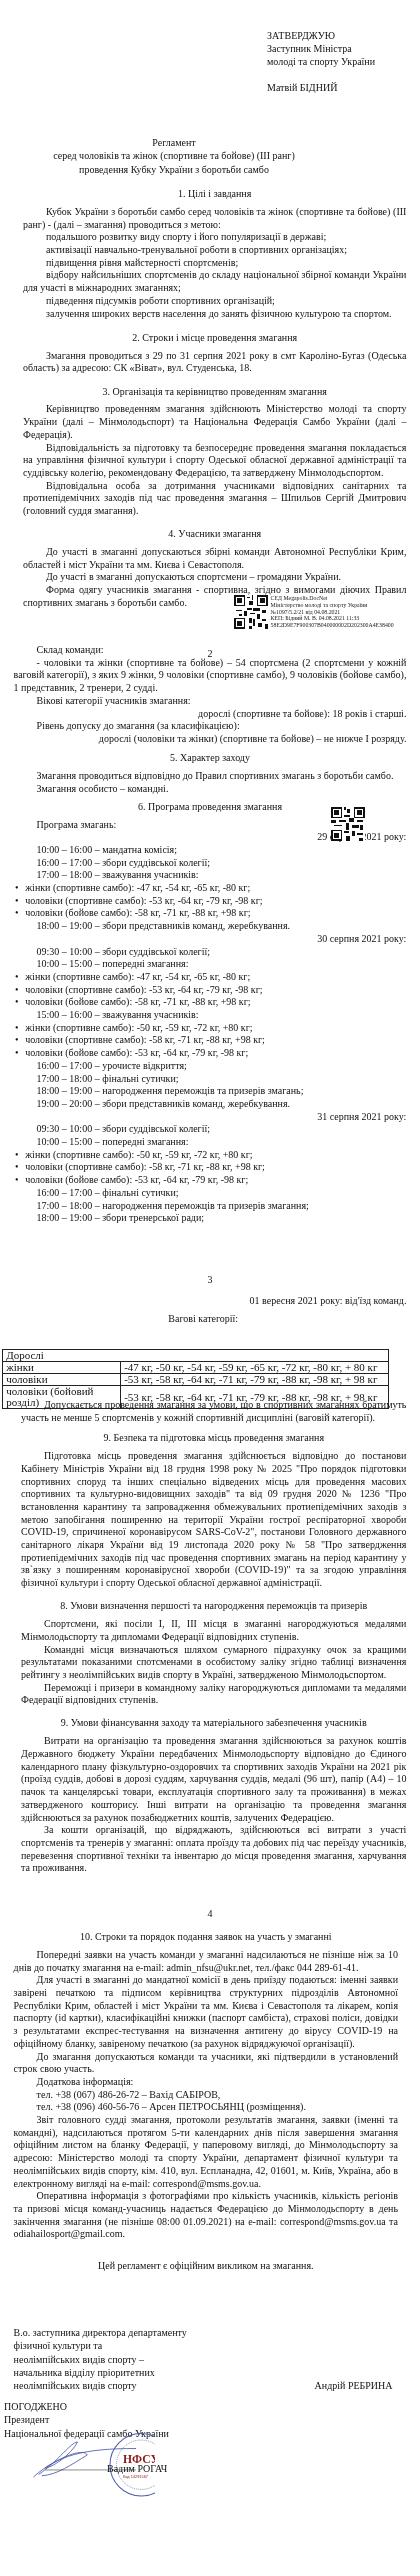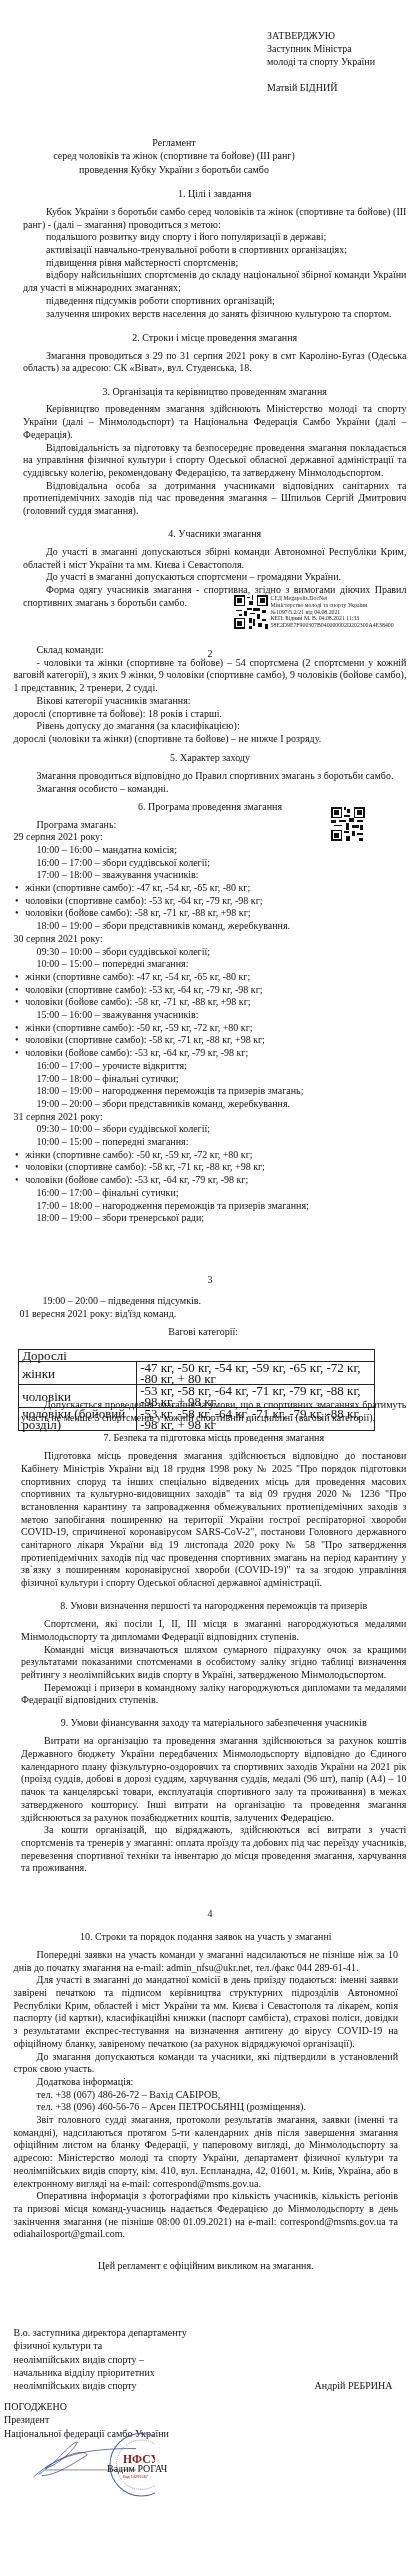--- a/index.html
+++ b/index.html
@@ -9,30 +9,30 @@
     font-size: 10px; line-height: 12.7px; position: relative; overflow: hidden;
   }
   .page { position: absolute; left: 0; width: 420px; }
   .body { padding: 0 13.6px 0 23px; }
   .approve { position: absolute; left: 267px; top: 28.5px; line-height: 13.3px; font-size: 10px; }
   .approve .gap { height: 13px; }
   .center { text-align: center; }
   .title-block { position: absolute; left: 0; width: 348px; top: 136px; line-height: 13.3px; }
   .h { text-align: center; margin: 6.5px 0 5.2px; }
   .p { text-align: justify; text-indent: 23px; }
-  .noind { text-indent: 0; }
+  .noind { text-indent: 0; text-align: right; }
   .ind { padding-left: 23px; text-indent: 0; }
   .bul { position: relative; padding-left: 11.6px; text-indent: 0; }
   .bul::before { content: "•"; position: absolute; left: 1.3px; top: 0; }
   .pagenum { text-align: center; }
   .qr-stamp { position: absolute; left: 234px; top: 595px; display: flex; align-items: flex-start; }
   .qr2 { position: absolute; left: 331px; top: 807px; width: 34px; height: 34px; }
   .qr svg, .qr2 svg { width: 100%; height: 100%; display:block; }
   .sed { font-size: 5.8px; line-height: 6.8px; margin-left: 2.6px; color: #222; }
-  table.w { border-collapse: collapse; width: 357px; margin-left: 18px; font-size: 13px; line-height: 11px; }
+  table.w { border-collapse: collapse; width: 387px; margin-left: 2px; font-size: 11px; line-height: 11px; }
   table.w td { border: 0.6px solid #222; padding: 0 3.2px; }
   table.w td.c1 { width: 118px; }
   .u { }
   .stamp { position: absolute; left: 65px; top: 2429px; width: 91px; height: 78px; }
   .rogach { position: absolute; left: 107px; top: 2463px; font-size: 10px; }
 </style>
 </head>
 <body>
 
 <div class="approve">
@@ -196,21 +196,20 @@
         <rect x="16" y="16" width="4" height="1"></rect>
         <rect x="9" y="18" width="3" height="3"></rect>
       <rect x="17" y="19" width="3" height="2"></rect>
     </g>
   </svg>
 </div>
 
 <div class="page pagenum" style="top:1274px;">3</div>
 
 <div class="page" style="top:1295px; padding:0 13.6px 0 19.4px;">
-  <div class="ind">19:00 – 20:00 – підведення підсумків.</div>
   <div class="noind">01 вересня 2021 року: від'їзд команд.</div>
   <div class="center" style="margin-top:5.2px; margin-left:-19.4px">Вагові категорії:</div>
 </div>
 
 <table class="w" style="position:absolute; top:1349px;">
   <tbody>
       <tr>
         <td colspan="2">Дорослі</td>
       </tr>
   <tr>
@@ -224,21 +223,21 @@
   <tr>
     <td class="c1">чоловіки (бойовий розділ)</td>
     <td>-53 кг, -58 кг, -64 кг, -71 кг, -79 кг, -88 кг, -98 кг, + 98 кг</td>
   </tr>
 </tbody>
   </table>
 
 <div class="page body" style="top:1399px; padding-left:21px;">
   <div class="p">Допускається проведення змагання за умови, що в спортивних змаганнях братимуть участь не менше 5 спортсменів у кожній спортивній дисципліні (ваговій категорії).</div>
 
-  <div class="h" style="margin-top:7.8px">7. Безпека та підготовка місць проведення змагання</div>
+  <div class="h" style="margin-top:7.8px">9. Безпека та підготовка місць проведення змагання</div>
   <div class="p">Підготовка місць проведення змагання здійснюється відповідно до постанови Кабінету Міністрів України від 18 грудня 1998 року № 2025 "Про порядок підготовки спортивних споруд та інших спеціально відведених місць для проведення масових спортивних та культурно-видовищних заходів" та від 09 грудня 2020 № 1236 "Про встановлення карантину та запровадження обмежувальних протиепідемічних заходів з метою запобігання поширенню на території України гострої респіраторної хвороби COVID-19, спричиненої коронавірусом SARS-CoV-2", постанови Головного державного санітарного лікаря України від 19 листопада 2020 року № 58 "Про затвердження протиепідемічних заходів під час проведення  спортивних змагань на період карантину у зв`язку з поширенням коронавірусної хвороби (COVID-19)" та за згодою управління фізичної культури і спорту Одеської обласної державної адміністрації.</div>
 
   <div class="h" style="margin-top:10.4px">8. Умови визначення першості та нагородження переможців та призерів</div>
   <div class="p">Спортсмени, які посіли І, ІІ, ІІІ місця в змаганні нагороджуються медалями Мінмолодьспорту та дипломами Федерації відповідних ступенів.</div>
   <div class="p">Командні місця визначаються шляхом сумарного підрахунку очок за кращими результатами показаними спотсменами в особистому заліку згідно таблиці визначення рейтингу з неолімпійських видів спорту в Україні, затвердженою Мінмолодьспортом.</div>
   <div class="p">Переможці і призери в командному заліку нагороджуються дипломами та медалями Федерації відповідних ступенів.</div>
 
   <div class="h" style="margin-top:10.4px">9. Умови фінансування заходу та матеріального забезпечення учасників</div>
   <div class="p">Витрати на організацію та проведення змагання здійснюються за рахунок коштів Державного бюджету України передбачених Мінмолодьспорту відповідно до Єдиного календарного плану фізкультурно-оздоровчих та спортивних заходів України на 2021 рік (проїзд суддів, добові в дорозі суддям, харчування суддів, медалі (96 шт), папір (А4) – 10 пачок та канцелярські товари, експлуатація спортивного залу та проживання) в межах затвердженого кошторису. Інші витрати на організацію та проведення змагання здійснюються за рахунок позабюджетних коштів, залучених Федерацією.</div>
   <div class="p">За кошти організацій, що відряджають, здійснюються всі витрати з участі спортсменів та тренерів у змаганні: оплата проїзду та добових під час переїзду учасників, перевезення спортивної техніки та інвентарю до місця проведення змагання, харчування та проживання.</div>

